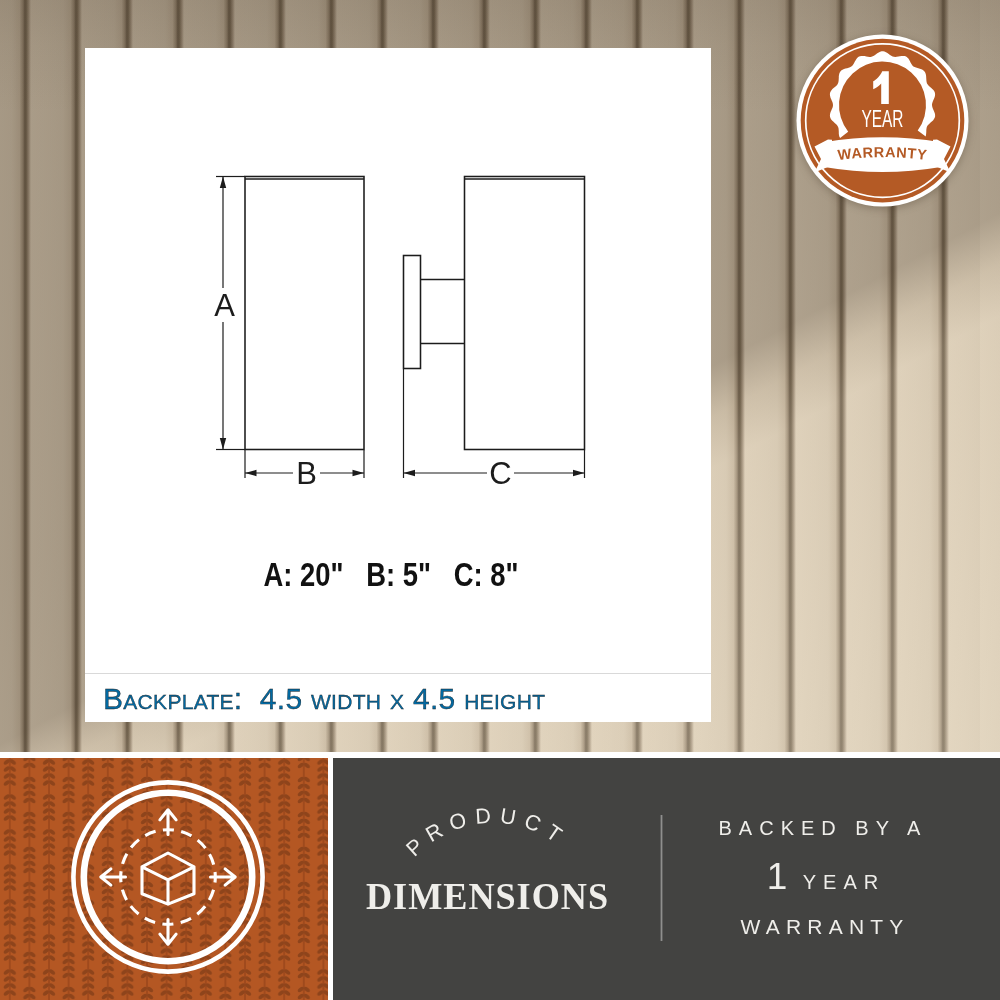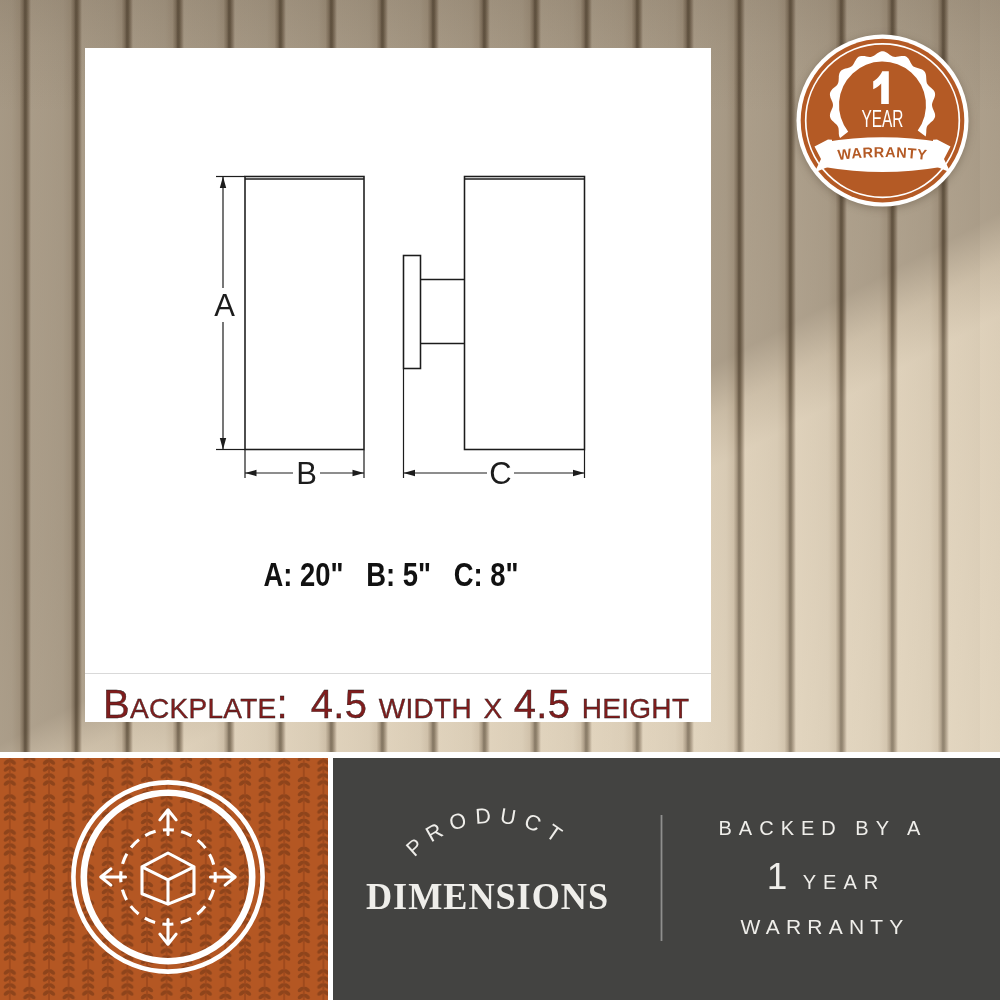--- a/index.html
+++ b/index.html
@@ -70,21 +70,21 @@
 
   <text x="221.5" y="436" font-size="31" fill="#1c1c1c" text-anchor="middle" font-family="Liberation Sans, sans-serif">B</text>
 
   <text x="415.5" y="436" font-size="31" fill="#1c1c1c" text-anchor="middle" font-family="Liberation Sans, sans-serif">C</text>
 </svg>
 
 <div class="abs" style="left:78px;top:556px;width:626px;text-align:center;font-size:33px;font-weight:bold;color:#111;transform:scaleX(0.83);">A:&nbsp;20"&nbsp;&nbsp;&nbsp;B:&nbsp;5"&nbsp;&nbsp;&nbsp;C:&nbsp;8"</div>
 
 <div class="abs" style="left:85px;top:673px;width:626px;height:1px;background:#d9d9d9;"></div>
 
-<div class="abs" style="left:103px;top:682px;font-size:40px;color:#7f1d1d;font-variant:small-caps;letter-spacing:0.3px;-webkit-text-stroke:0.35px #1c1c1c;">Backplate:&nbsp;&nbsp;4.5 width x 4.5 height</div>
+<div class="abs" style="left:103px;top:682px;font-size:30px;color:#0369a1;font-variant:small-caps;letter-spacing:0.3px;-webkit-text-stroke:0.35px #1c1c1c;">Backplate:&nbsp;&nbsp;4.5 width x 4.5 height</div>
 
 <svg class="abs" style="left:794px;top:32px;filter:drop-shadow(0 2px 4px rgba(70,54,38,0.35));" width="178" height="178" viewBox="0 0 178 178">
 
   <circle cx="88.5" cy="88.6" r="86" fill="#ffffff"></circle>
 
   <circle cx="88.5" cy="88.6" r="81.8" fill="#b45a25"></circle>
 
   <circle cx="88.5" cy="88.6" r="76.8" fill="none" stroke="#ffffff" stroke-width="1.7"></circle>
 
   <g id="scallop">

